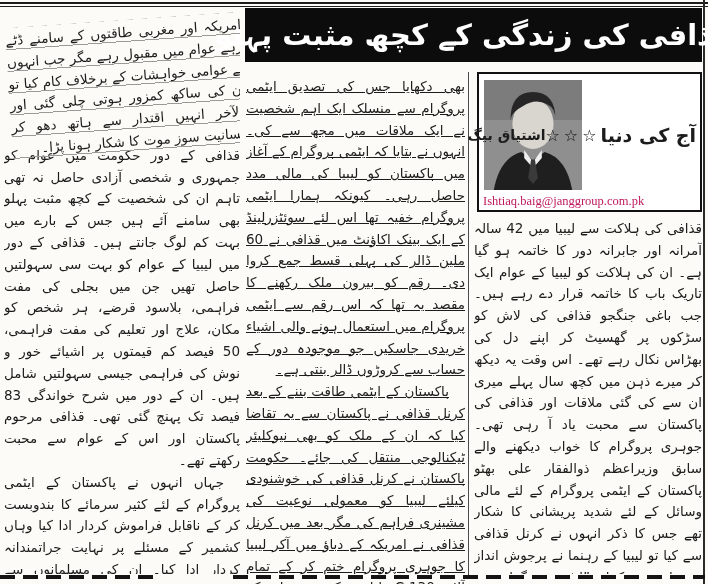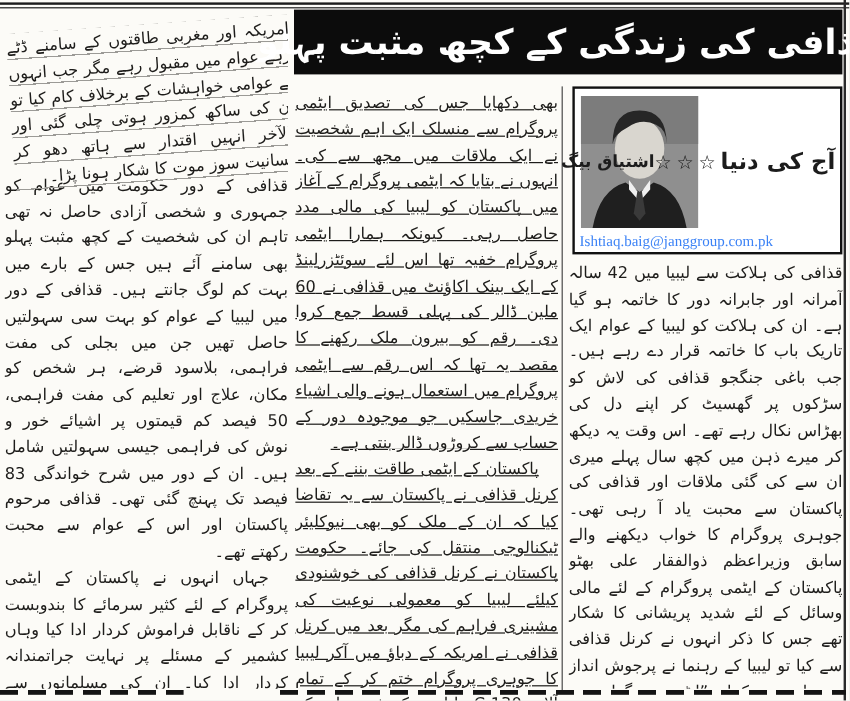--- a/index.html
+++ b/index.html
@@ -73,21 +73,21 @@
     position:absolute;left:108px;right:0;top:0;height:118px;
     display:flex;align-items:center;justify-content:space-between;
     padding:8px 4px 4px 4px;box-sizing:border-box;
   }
   .column-title{font-size:19px;font-weight:bold;white-space:nowrap;}
   .star-row{font-size:16px;letter-spacing:4px;color:#111;}
   .author-name{font-size:14px;font-weight:bold;white-space:nowrap;}
   .author-email{
     position:absolute;left:auto;right:5px;bottom:1px;
     direction:ltr;text-align:left;width:212px;
-    font-family:"Liberation Serif",serif;font-size:12.5px;color:#3b82f6;white-space:nowrap;
+    font-family:"Liberation Serif",serif;font-size:12.5px;color:#be185d;white-space:nowrap;
   }
 </style>
 </head>
 <body>
 
 <div class="page">
 
   <div class="top-rule"></div>
   <div class="right-edge-rule"></div>
   <div class="bottom-dash seg-a"></div>

